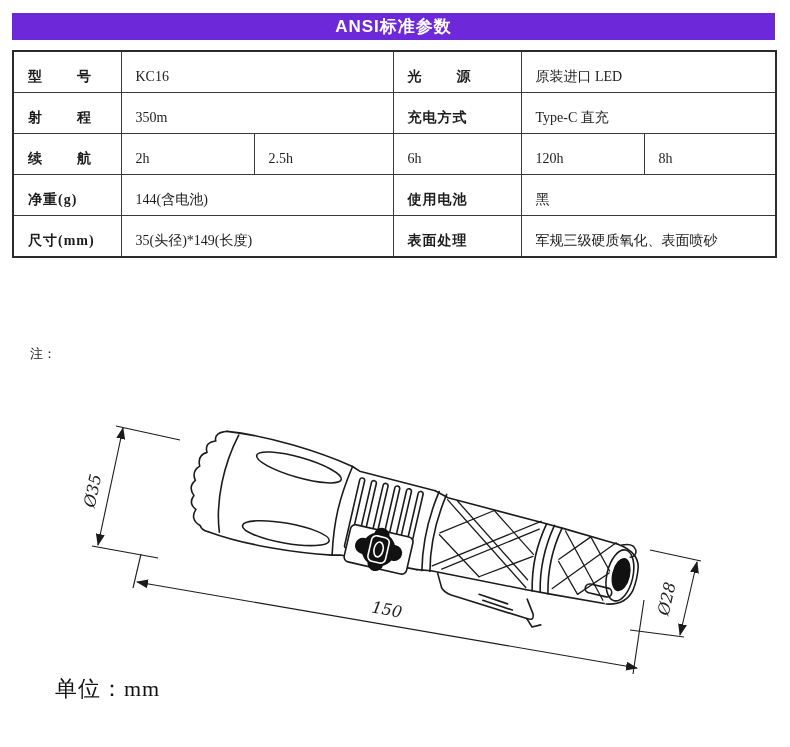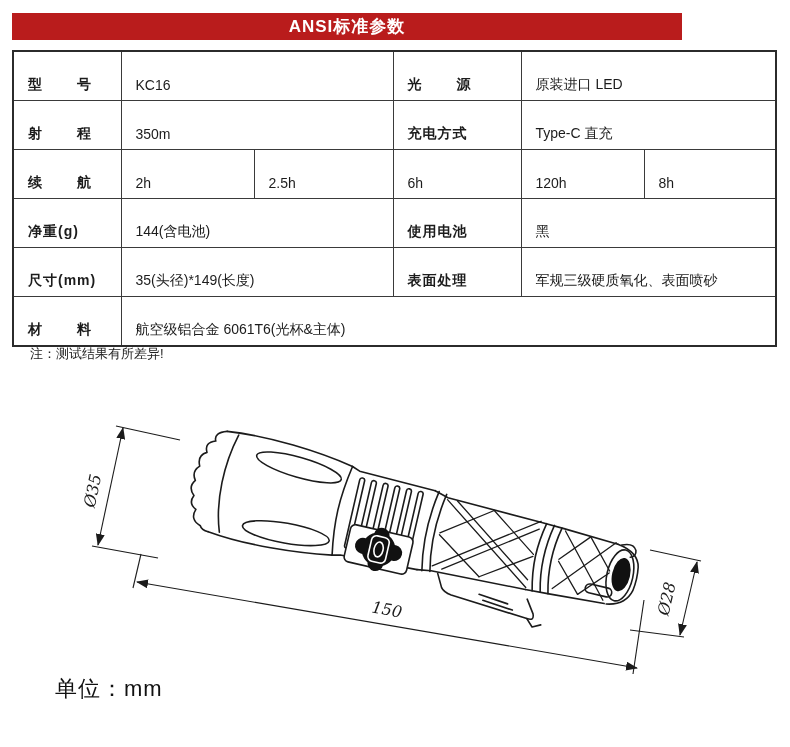--- a/index.html
+++ b/index.html
@@ -3,35 +3,35 @@
 <meta charset="utf-8">
 <style>
   html,body{margin:0;padding:0;}
   body{
     width:790px;height:747px;position:relative;background:#ffffff;
     font-family:"Liberation Sans","DejaVu Sans",sans-serif;
     color:#1c1c1c;overflow:hidden;
   }
   
   .header-bar{
-    position:absolute;left:12px;top:13px;width:670px;height:27px;
-    background:#b91c1c;display:flex;align-items:center;justify-content:center;
+    position:absolute;left:12px;top:13px;width:763px;height:27px;
+    background:#6d28d9;display:flex;align-items:center;justify-content:center;
   }
   .header-bar span{
     color:#ffffff;font-size:17px;font-weight:bold;letter-spacing:1px;
   }
   
   table.spec{
     position:absolute;left:12px;top:50px;width:763px;
     border-collapse:collapse;table-layout:fixed;
     border:2px solid #2b2b2b;
   }
   table.spec td{
     border:1px solid #3a3a3a;height:30px;font-size:14px;
-    padding:18px 0 0 14px;text-align:left;white-space:nowrap;overflow:hidden;
+    padding:10px 0 0 14px;text-align:left;white-space:nowrap;overflow:hidden;font-family:Liberation Serif, serif;
   }
   td.lbl{font-weight:bold;padding-left:13px;letter-spacing:1px;}
   td.lbl2{font-weight:bold;text-align:center;padding:0;letter-spacing:1px;}
   td.ctr{text-align:center;padding:0;}
   .spread{
     display:inline-block;width:64px;text-align:justify;text-align-last:justify;
   }
   
   .note{
     position:absolute;left:30px;top:344px;width:740px;
@@ -41,20 +41,21 @@
   .note-lines{flex:1 1 auto;}
   
   .diagram{position:absolute;left:50px;top:388px;width:700px;height:300px;}
   .dim-text{
     font-family:"DejaVu Serif","Liberation Serif",serif;
     font-style:italic;font-size:16px;fill:#1b1b1b;
   }
   .unit-label{
     position:absolute;left:55px;top:674px;font-size:22px;color:#111;
     letter-spacing:1px;
+    font-family:Liberation Serif, serif;
   }
 </style>
 </head>
 <body>
 
 <div class="header-bar">
   <span>ANSI标准参数</span>
 </div>
 
 <table class="spec">
@@ -92,31 +93,26 @@
       <td class="val" colspan="2">144(含电池)</td>
       <td class="lbl2">使用电池</td>
       <td class="val" colspan="2">黑</td>
     </tr>
     <tr>
       <td class="lbl">尺寸(mm)</td>
       <td class="val" colspan="2">35(头径)*149(长度)</td>
       <td class="lbl2">表面处理</td>
       <td class="val" colspan="2">军规三级硬质氧化、表面喷砂</td>
     </tr>
-    <tr>
-      <td class="lbl"><span class="spread">材 料</span></td>
-      <td class="val" colspan="5">航空级铝合金 6061T6(光杯&amp;主体)</td>
-    </tr>
   </tbody>
 </table>
 
 <div class="note">
   <span class="note-prefix">注：</span>
   <div class="note-lines">
-    <div>测试结果有所差异!</div>
   </div>
 </div>
 
 <svg class="diagram" viewBox="0 0 700 300" xmlns="http://www.w3.org/2000/svg">
   <defs>
     <marker id="arr" markerWidth="12" markerHeight="9" refX="11" refY="4.5" orient="auto-start-reverse" markerUnits="userSpaceOnUse">
       <path d="M0,0 L12,4.5 L0,9 Z" fill="#1b1b1b"></path>
     </marker>
   </defs>
 

